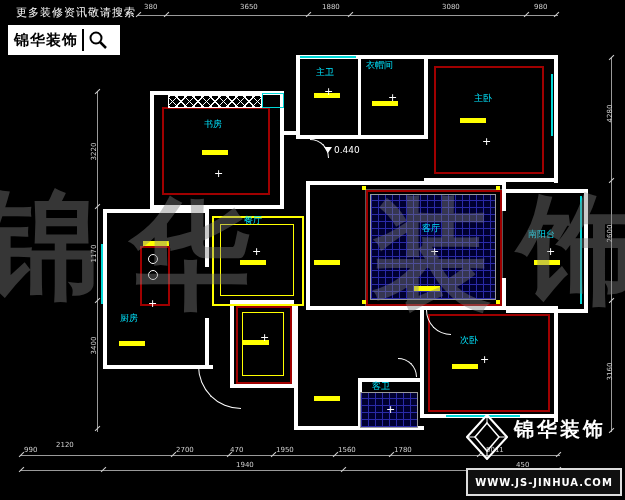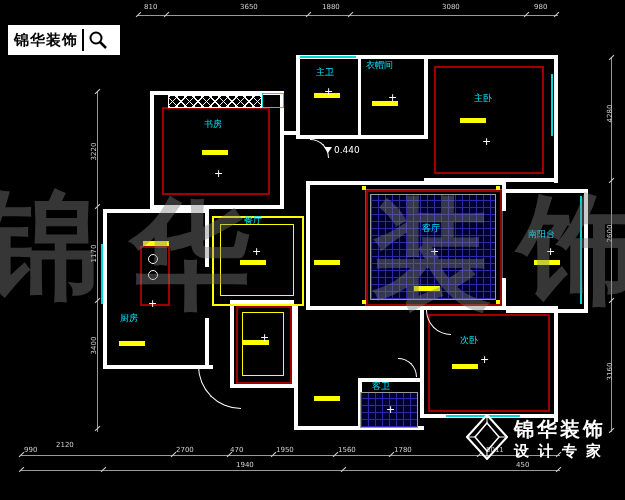--- a/index.html
+++ b/index.html
@@ -181,21 +181,21 @@
   <div class="tick" style="left:555px;top:469px"></div>
   <div class="tick" style="left:94px;top:91px"></div>
   <div class="tick" style="left:94px;top:206px"></div>
   <div class="tick" style="left:94px;top:300px"></div>
   <div class="tick" style="left:94px;top:428px"></div>
   <div class="tick" style="left:608px;top:57px"></div>
   <div class="tick" style="left:608px;top:180px"></div>
   <div class="tick" style="left:608px;top:300px"></div>
   <div class="tick" style="left:608px;top:430px"></div>
 
-  <div class="dim" style="left:144px;top:4px">810</div>
+  <div class="dim" style="left:144px;top:4px">380</div>
   <div class="dim" style="left:240px;top:4px">3650</div>
   <div class="dim" style="left:322px;top:4px">1880</div>
   <div class="dim" style="left:442px;top:4px">3080</div>
   <div class="dim" style="left:534px;top:4px">980</div>
   <div class="dim" style="left:24px;top:447px">990</div>
   <div class="dim" style="left:176px;top:447px">2700</div>
   <div class="dim" style="left:230px;top:447px">470</div>
   <div class="dim" style="left:276px;top:447px">1950</div>
   <div class="dim" style="left:338px;top:447px">1560</div>
   <div class="dim" style="left:394px;top:447px">1780</div>
@@ -208,20 +208,21 @@
   <div class="dim dimv" style="left:86px;top:342px">3400</div>
   <div class="dim dimv" style="left:602px;top:110px">4280</div>
   <div class="dim dimv" style="left:602px;top:230px">2600</div>
   <div class="dim dimv" style="left:602px;top:368px">3160</div>
 
   <div class="wm" style="left:-22px;top:185px">锦</div>
   <div class="wm" style="left:130px;top:195px">华</div>
   <div class="wm" style="left:372px;top:195px">装</div>
   <div class="wm" style="left:518px;top:190px">饰</div>
 
+  <div class="slogan">更多装修资讯敬请搜索</div>
   <div class="search-box">
     <span class="search-brand">锦华装饰</span>
     <span class="search-sep"></span>
     <span class="search-mag">
       <svg width="20" height="20" viewBox="0 0 20 20">
         <circle cx="8" cy="8" r="5.5" fill="none" stroke="#000" stroke-width="2"></circle>
         <line x1="12" y1="12" x2="18" y2="18" stroke="#000" stroke-width="2.5"></line>
       </svg>
     </span>
   </div>
@@ -230,15 +231,15 @@
     <svg width="42" height="46" viewBox="0 0 42 46">
       <polygon points="21,1 41,23 21,45 1,23" fill="none" stroke="#fff" stroke-width="2"></polygon>
       <polygon points="21,9 33,23 21,37 9,23" fill="none" stroke="#fff" stroke-width="1.5"></polygon>
       <line x1="21" y1="1" x2="21" y2="9" stroke="#fff" stroke-width="1"></line>
       <line x1="41" y1="23" x2="33" y2="23" stroke="#fff" stroke-width="1"></line>
       <line x1="21" y1="45" x2="21" y2="37" stroke="#fff" stroke-width="1"></line>
       <line x1="1" y1="23" x2="9" y2="23" stroke="#fff" stroke-width="1"></line>
     </svg>
   </div>
   <div class="f-brand">锦华装饰</div>
-  <div class="f-tag">设计专家</div>
+  <div class="f-web">WWW.JS-JINHUA.COM</div>
 
 </div>
 
 </body></html>

